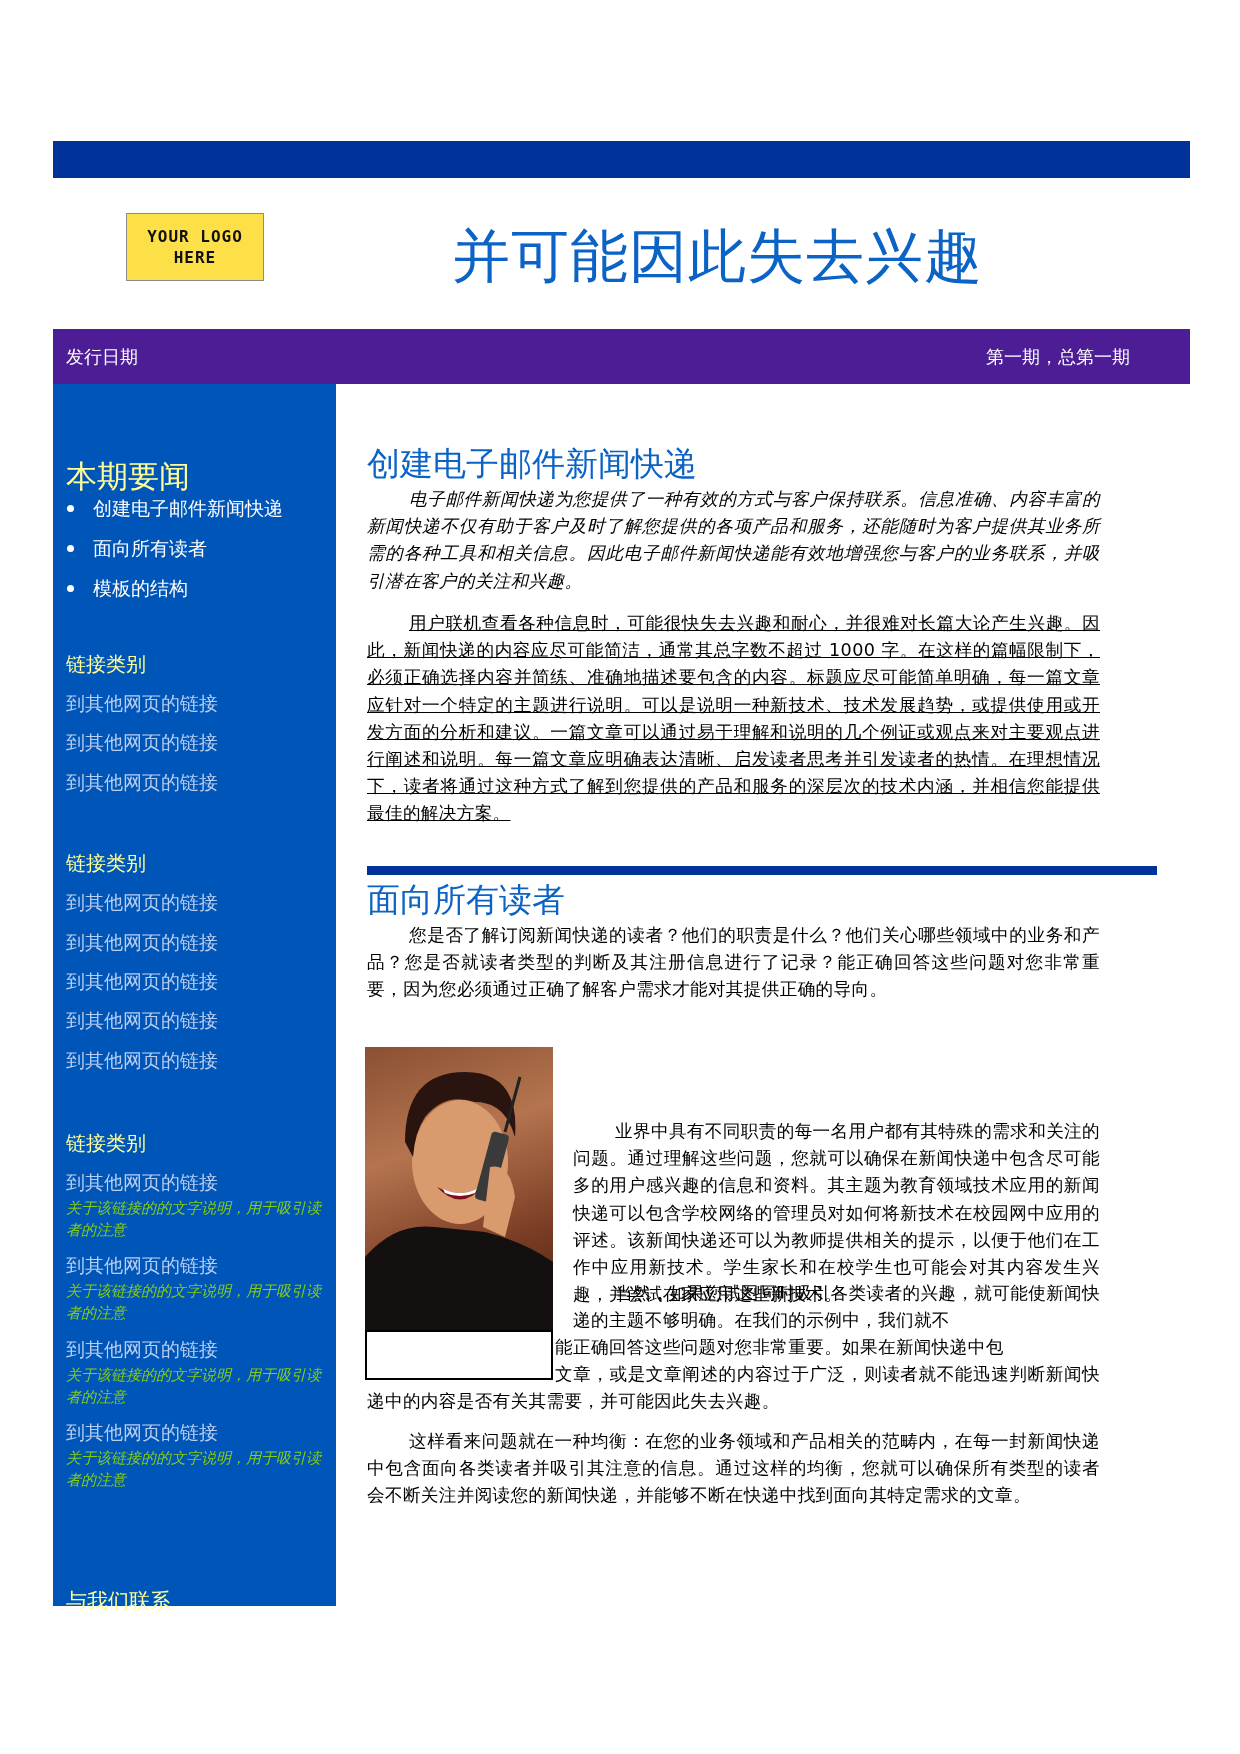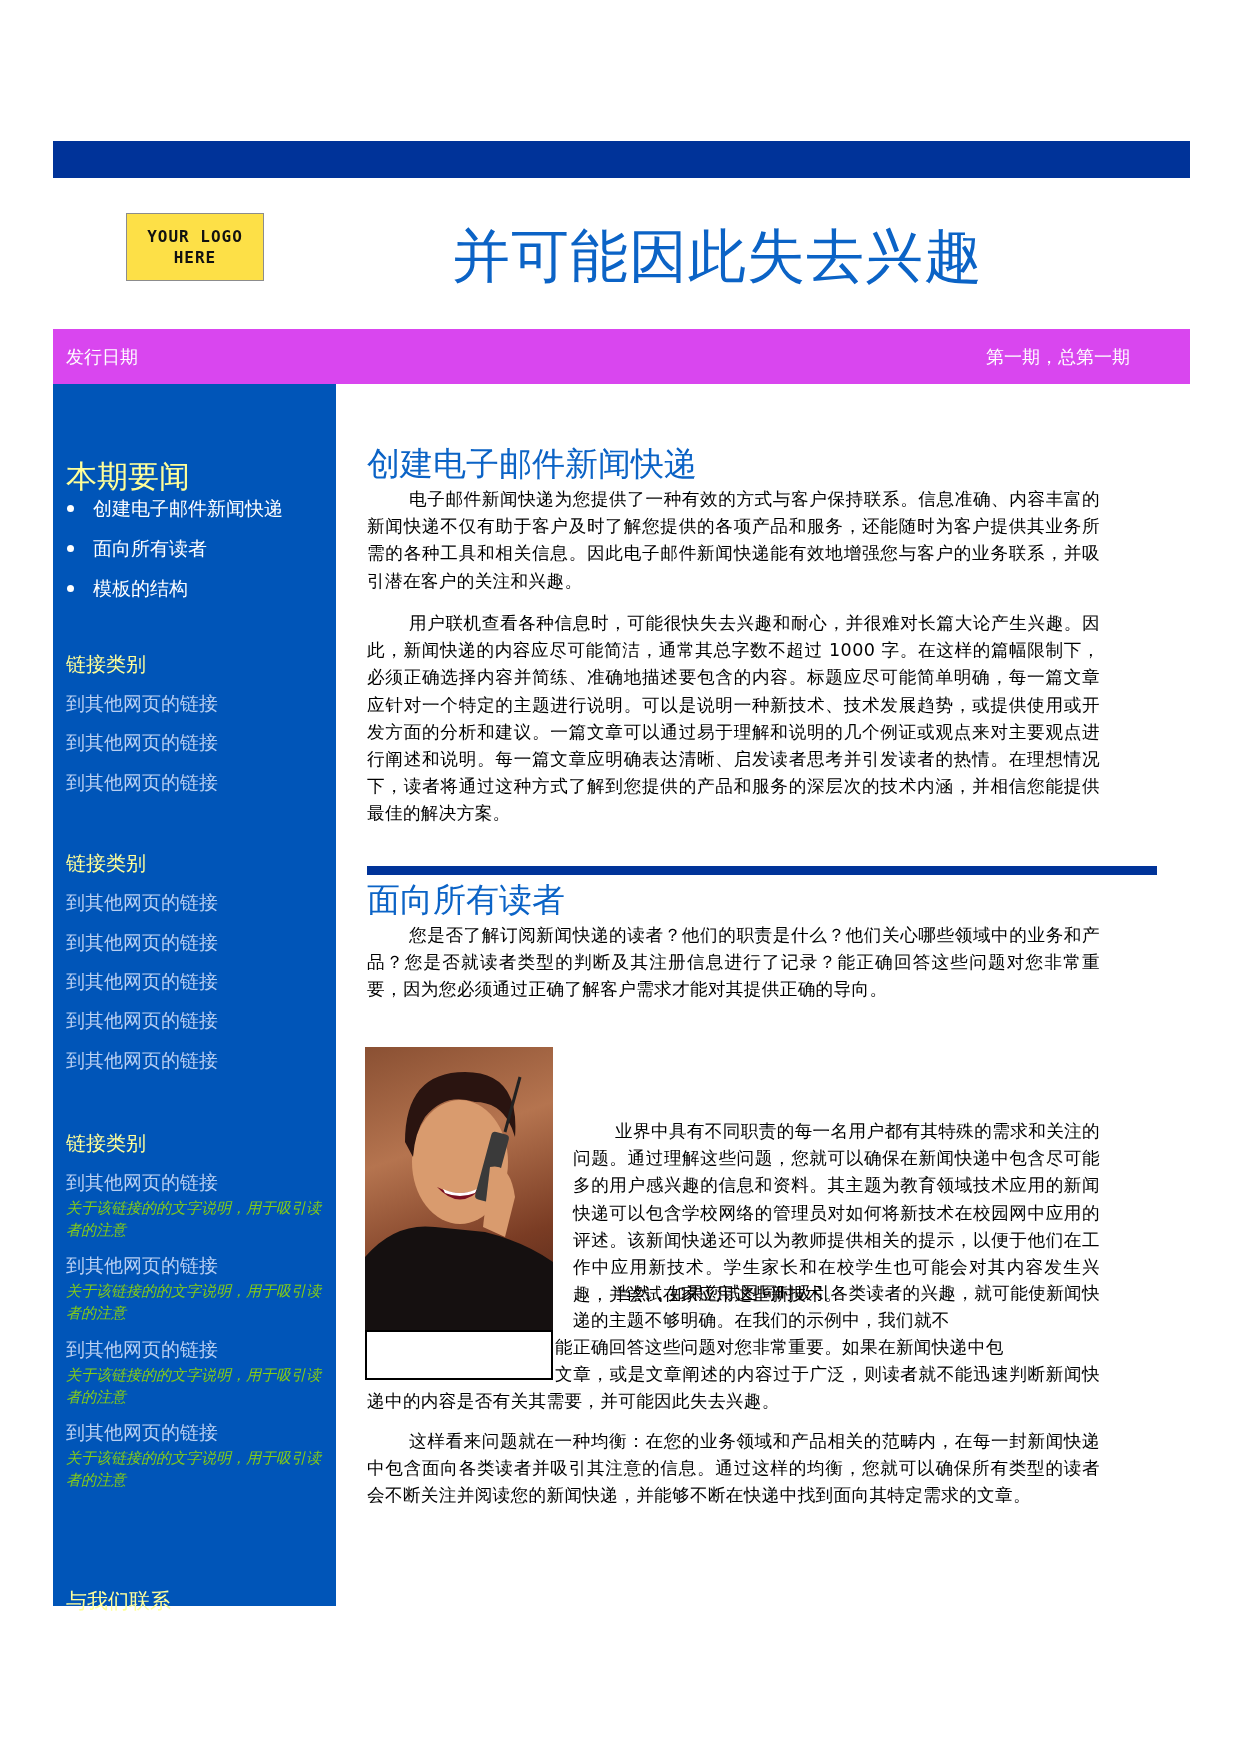--- a/index.html
+++ b/index.html
@@ -10,21 +10,21 @@
 
     .logo-box { position: absolute; left: 126px; top: 213px; width: 138px; height: 68px;
                 border: 1px solid #8c8c8c; box-sizing: border-box; background: #fde047;
                 display: flex; align-items: center; justify-content: center; text-align: center; }
     .logo-text { font-family: "DejaVu Sans Mono", monospace; font-weight: bold; font-size: 16px; line-height: 21px;
                  color: #111; white-space: pre-line; letter-spacing: 1px; }
 
     .main-title { position: absolute; left: 452px; top: 216px; font-size: 58px; color: #0b63c6;
                   line-height: 80px; letter-spacing: 1px; white-space: nowrap; }
 
-    .date-band { position: absolute; left: 53px; top: 329px; width: 1137px; height: 55px; background: #d946ef;
+    .date-band { position: absolute; left: 53px; top: 329px; width: 1137px; height: 55px; background: #4c1d95;
                  color: #fff; font-size: 18px; }
     .date-left { position: absolute; left: 13px; top: 16px; }
     .date-right { position: absolute; right: 60px; top: 16px; }
 
     .sidebar { position: absolute; left: 53px; top: 384px; width: 283px; height: 1222px; background: #0055b8; }
     .sb-heading-big { position: absolute; left: 13px; font-size: 31px; color: #ffff99; line-height: 40px; }
     .sb-list { position: absolute; left: 13px; margin: 0; padding: 0; list-style: none; }
     .sb-list li { font-size: 19px; color: #fff; height: 40px; line-height: 40px; display: flex; align-items: center; }
     .sb-bullet { display: inline-block; width: 7px; height: 7px; border-radius: 50%; background: #fff; margin: 0 19px 0 1px; }
     .sb-cat { position: absolute; left: 13px; font-size: 20px; color: #ffff99; line-height: 30px; }
@@ -99,22 +99,22 @@
   <div class="sb-link" style="top:951px;">到其他网页的链接</div>
   <div class="sb-desc" style="top:980px;">关于该链接的的文字说明，用于吸引读者的注意</div>
   <div class="sb-link" style="top:1034px;">到其他网页的链接</div>
   <div class="sb-desc" style="top:1063px;">关于该链接的的文字说明，用于吸引读者的注意</div>
 
   <div class="sb-cat" style="top:1202px;font-size:21px;">与我们联系</div>
 </div>
 
 <div class="content">
   <div class="sec-title" style="top:58px;">创建电子邮件新闻快递</div>
-  <p class="para" style="top:102px;">电子邮件新闻快递为您提供了一种有效的方式与客户保持联系。信息准确、内容丰富的新闻快递不仅有助于客户及时了解您提供的各项产品和服务，还能随时为客户提供其业务所需的各种工具和相关信息。因此电子邮件新闻快递能有效地增强您与客户的业务联系，并吸引潜在客户的关注和兴趣。</p>
-  <p class="para" style="top:226px;">用户联机查看各种信息时，可能很快失去兴趣和耐心，并很难对长篇大论产生兴趣。因此，新闻快递的内容应尽可能简洁，通常其总字数不超过 1000 字。在这样的篇幅限制下，必须正确选择内容并简练、准确地描述要包含的内容。标题应尽可能简单明确，每一篇文章应针对一个特定的主题进行说明。可以是说明一种新技术、技术发展趋势，或提供使用或开发方面的分析和建议。一篇文章可以通过易于理解和说明的几个例证或观点来对主要观点进行阐述和说明。每一篇文章应明确表达清晰、启发读者思考并引发读者的热情。在理想情况下，读者将通过这种方式了解到您提供的产品和服务的深层次的技术内涵，并相信您能提供最佳的解决方案。</p>
+  <p class="para" style="top:102px;font-style:italic;">电子邮件新闻快递为您提供了一种有效的方式与客户保持联系。信息准确、内容丰富的新闻快递不仅有助于客户及时了解您提供的各项产品和服务，还能随时为客户提供其业务所需的各种工具和相关信息。因此电子邮件新闻快递能有效地增强您与客户的业务联系，并吸引潜在客户的关注和兴趣。</p>
+  <p class="para" style="top:226px;text-decoration:underline;">用户联机查看各种信息时，可能很快失去兴趣和耐心，并很难对长篇大论产生兴趣。因此，新闻快递的内容应尽可能简洁，通常其总字数不超过 1000 字。在这样的篇幅限制下，必须正确选择内容并简练、准确地描述要包含的内容。标题应尽可能简单明确，每一篇文章应针对一个特定的主题进行说明。可以是说明一种新技术、技术发展趋势，或提供使用或开发方面的分析和建议。一篇文章可以通过易于理解和说明的几个例证或观点来对主要观点进行阐述和说明。每一篇文章应明确表达清晰、启发读者思考并引发读者的热情。在理想情况下，读者将通过这种方式了解到您提供的产品和服务的深层次的技术内涵，并相信您能提供最佳的解决方案。</p>
 
   <div class="divider"></div>
 
   <div class="sec-title" style="top:494px;">面向所有读者</div>
   <p class="para" style="top:538px;">您是否了解订阅新闻快递的读者？他们的职责是什么？他们关心哪些领域中的业务和产品？您是否就读者类型的判断及其注册信息进行了记录？能正确回答这些问题对您非常重要，因为您必须通过正确了解客户需求才能对其提供正确的导向。</p>
 
   <p class="wrap-para" style="top:686px;margin-top:48px;">业界中具有不同职责的每一名用户都有其特殊的需求和关注的问题。通过理解这些问题，您就可以确保在新闻快递中包含尽可能多的用户感兴趣的信息和资料。其主题为教育领域技术应用的新闻快递可以包含学校网络的管理员对如何将新技术在校园网中应用的评述。该新闻快递还可以为教师提供相关的提示，以便于他们在工作中应用新技术。学生家长和在校学生也可能会对其内容发生兴趣，并尝试在家应用这些新技术。</p>
   <p class="wrap-para" style="top:896px;">当然，如果您试图同时吸引各类读者的兴趣，就可能使新闻快递的主题不够明确。在我们的示例中，我们就不</p>
   <p class="wrap-para" style="top:950px;text-indent:0;left:188px;width:545px;">能正确回答这些问题对您非常重要。如果在新闻快递中包</p>
   <p class="para" style="top:977px;text-indent:188px;">文章，或是文章阐述的内容过于广泛，则读者就不能迅速判断新闻快递中的内容是否有关其需要，并可能因此失去兴趣。</p>

